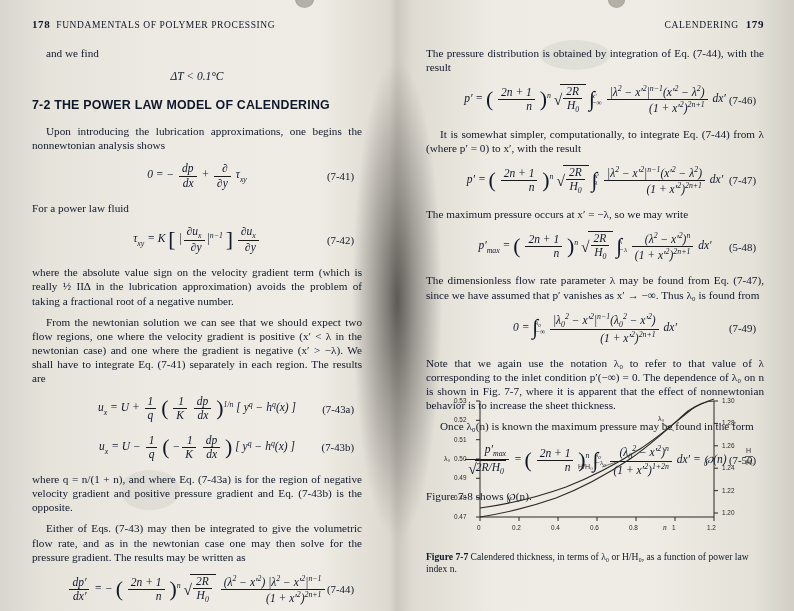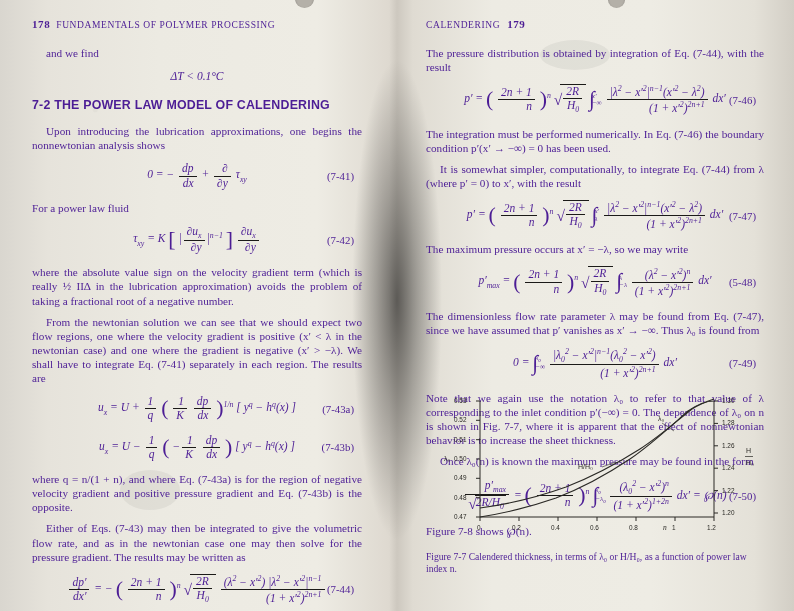--- a/index.html
+++ b/index.html
@@ -26,40 +26,40 @@
     opacity:.7;pointer-events:none;
   }
   
   .punch{
     position:absolute;border-radius:50%;
     background:#b4b0a8;
     box-shadow:inset 0 1px 2px rgba(0,0,0,.35);
   }
   .page{
     position:absolute;top:0;bottom:0;
-    color:#4c1d95;
+    color:#0f172a;
   }
   .page-left{left:0;width:397px;}
   .page-right{left:397px;width:397px;}
   .col{
     position:absolute;
     top:18px;
   }
   .col-l{left:32px;width:330px;}
   .col-r{left:29px;width:338px;}
 
   .runhead{
     font-size:9.5px;letter-spacing:.6px;
     text-transform:uppercase;
     margin-bottom:16px;
     white-space:nowrap;
   }
   .runhead .folio{font-weight:bold;font-size:11px;}
   .rh-left{text-align:left;}
-  .rh-right{}
+  .rh-right{text-align:right;}
   .rh-right .folio{margin-left:4px;}
 
   p{margin:0 0 7px 0;font-size:11.2px;line-height:1.26;text-align:justify;}
   p.noind{text-indent:0;}
   p.ind{text-indent:14px;}
 
   h2.sec{
     font-size:12.4px;font-weight:bold;
     font-family:"Liberation Sans", sans-serif;
     letter-spacing:.2px;
@@ -94,21 +94,21 @@
   .intlim{display:inline-block;font-size:.62em;vertical-align:middle;line-height:1.05;text-align:left;margin-left:-3px;}
   .intlim span{display:block;}
 
   
   .figure-wrap{
     position:absolute;left:29px;top:395px;width:340px;
   }
   .figcap{
     font-size:9.6px;line-height:1.25;margin-top:6px;
   }
-  .figcap b{font-weight:normal;}
+  .figcap b{font-weight:bold;}
   svg{display:block;}
   .spot{
     position:absolute;border-radius:50%;
     background:rgba(0,0,0,.05);
     pointer-events:none;
   }
 </style>
 </head>
 <body>
 
@@ -234,21 +234,20 @@
         <span class="intg">∫</span><span class="intlim"><span>x′</span><span>−∞</span></span>
         <span class="frac">
           <span class="num">|λ<sup>2</sup> − x′<sup>2</sup>|<sup>n−1</sup>(x′<sup>2</sup> − λ<sup>2</sup>)</span>
           <span class="den">(1 + x′<sup>2</sup>)<sup>2n+1</sup></span>
         </span>
         dx′
       </span>
       <span class="tag">(7-46)</span>
     </div>
 
-    <p class="noind">The integration must be performed numerically. In Eq. (7-46) the boundary condition p′(x′ → −∞) = 0 has been used.</p>
     <p class="ind">It is somewhat simpler, computationally, to integrate Eq. (7-44) from λ (where p′ = 0) to x′, with the result</p>
 
     <div class="eq">
       <span class="eqbody">
         p′ =
         <span class="paren-big">(</span>
         <span class="frac"><span class="num">2n + 1</span><span class="den">n</span></span>
         <span class="paren-big">)</span><sup>n</sup>
         <span class="radic">√</span><span class="rad-content"><span class="frac"><span class="num">2R</span><span class="den">H<sub>0</sub></span></span></span>
         <span class="intg">∫</span><span class="intlim"><span>x′</span><span>λ</span></span>

